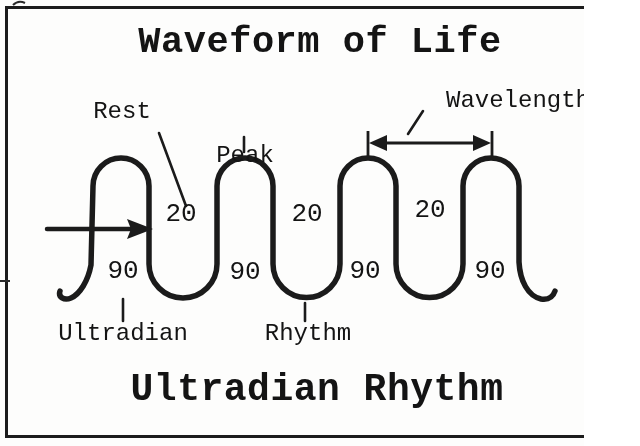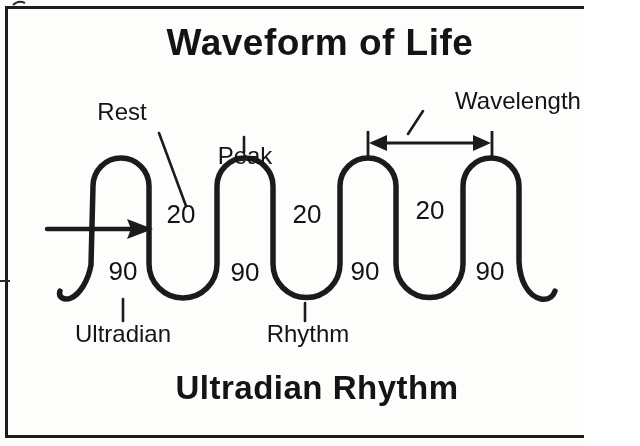--- a/index.html
+++ b/index.html
@@ -6,21 +6,21 @@
     margin: 0;
     padding: 0;
     background: #ffffff;
   }
   .stage {
     position: relative;
     width: 584px;
     height: 446px;
     background: #fdfdfc;
     overflow: hidden;
-    font-family: Liberation Sans, sans-serif;
+    font-family: Liberation Mono, monospace;
     color: #161616;
   }
   .frame {
     position: absolute;
     left: 5px;
     top: 6px;
     width: 619px;
     height: 426px;
     border: 3px solid #1c1c1c;
   }
@@ -38,21 +38,21 @@
     transform: translateX(-50%);
     text-align: center;
     color: #141414;
   }
   .title {
     font-size: 37px;
     font-weight: bold;
     letter-spacing: 0.5px;
   }
   .footer-title {
-    font-size: 33px;
+    font-size: 38px;
     font-weight: bold;
     letter-spacing: 0.5px;
   }
   .lbl {
     font-size: 24px;
   }
   .num {
     font-size: 26px;
   }
 </style>

